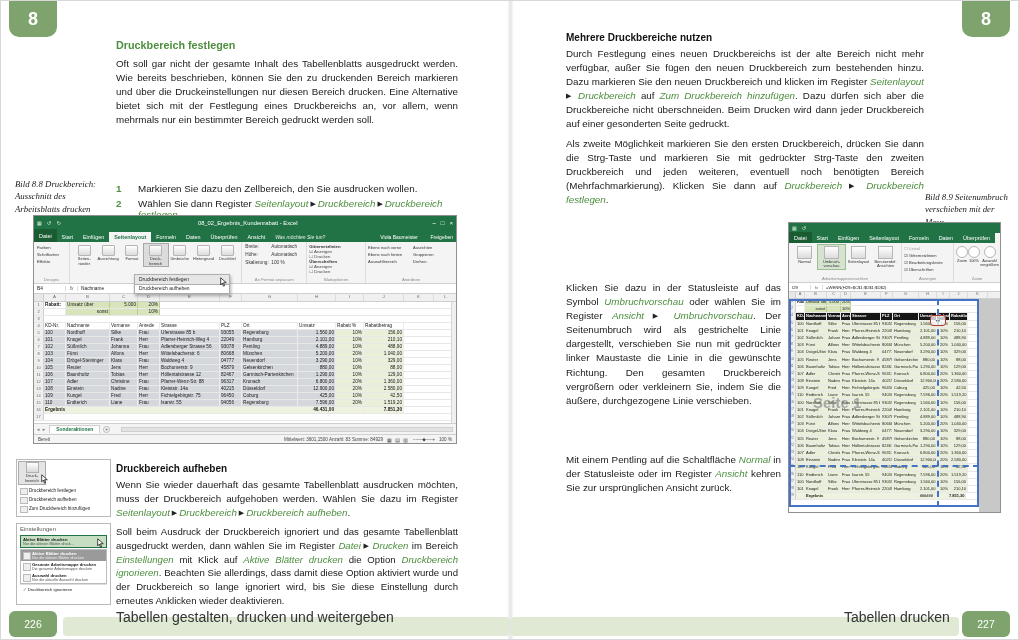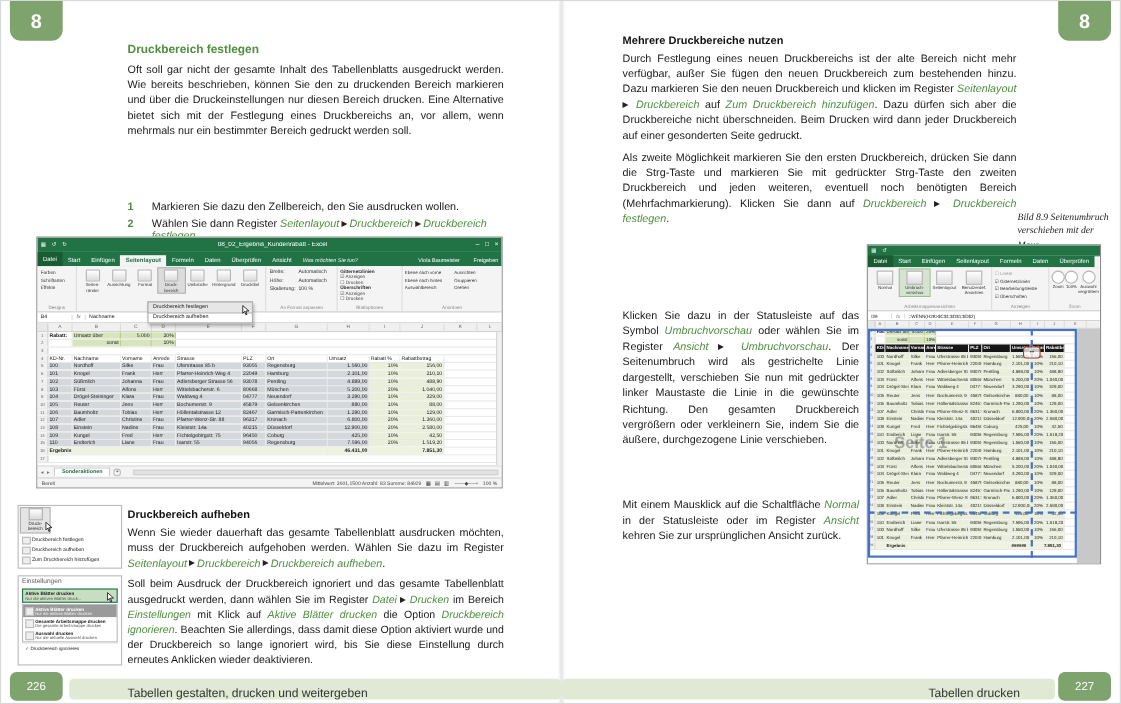--- a/index.html
+++ b/index.html
@@ -11,21 +11,21 @@
   
   .chapter-tab{position:absolute;top:0;width:48px;height:36px;background:#7fa36d;color:#fff;
     font-size:18px;font-weight:bold;display:flex;align-items:center;justify-content:center;border-radius:0 0 10px 10px}
   .chapter-tab.l{left:8px}.chapter-tab.r{right:8px}
   
   .footbar{position:absolute;top:616px;height:19px;background:#dfe9d4;border-radius:4px}
   .footbar.l{left:62px;width:447px}.footbar.r{left:510px;width:448px;border-radius:4px}
   .pagenum{position:absolute;top:610px;width:48px;height:26px;background:#7fa36d;color:#fff;font-size:10.5px;
     display:flex;align-items:center;justify-content:center;border-radius:6px}
   .pagenum.l{left:8px}.pagenum.r{right:8px}
-  .foottext{position:absolute;top:624px;font-size:11px;color:#333}
+  .foottext{position:absolute;top:608px;font-size:14px;color:#333}
   .foottext.l{left:115px}.foottext.r{left:843px}
   
   .greenhead{position:absolute;font-size:10.8px;font-weight:bold;color:#4d8f3e}
   .blackhead{position:absolute;font-size:10px;font-weight:bold;color:#111}
   .para{position:absolute;font-size:9.8px;line-height:1.44;text-align:justify}
   .gi{color:#4d8f3e;font-style:italic}
   .sep{font-size:7px;color:#222;position:relative;top:-1px}
   .warnbox{position:absolute;border:1.5px solid #bb6085;background:#f9eef2;border-radius:9px;
     padding:6px 10px;font-size:9.8px;line-height:1.44;text-align:justify}
   .warnbox .wl{font-weight:bold;color:#8d2b52}
@@ -155,20 +155,21 @@
   <div class="greenhead" style="left:115px;top:38px">Druckbereich festlegen</div>
   <div class="para" style="left:115px;top:56px;width:342px">Oft soll gar nicht der gesamte Inhalt des Tabellenblatts ausgedruckt werden. Wie bereits beschrieben, können Sie den zu druckenden Bereich markieren und über die Druckeinstellungen nur diesen Bereich drucken. Eine Alternative bietet sich mit der Festlegung eines Druckbereichs an, vor allem, wenn mehrmals nur ein bestimmter Bereich gedruckt werden soll.</div>
   <div class="step" style="left:115px;top:182px;width:342px">
     <span class="n">1</span>
     <span class="t"><span>Markieren Sie dazu den Zellbereich, den Sie ausdrucken wollen.</span></span>
   </div>
   <div class="step" style="left:115px;top:197px;width:342px">
     <span class="n">2</span>
     <span class="t"><span>Wählen Sie dann Register </span><span class="gi">Seitenlayout</span><span class="sep">  ▶  </span><span class="gi">Druckbereich</span><span class="sep">  ▶  </span><span class="gi">Druckbereich festlegen</span><span>.</span></span>
   </div>
+  <div class="caption" style="left:14px;top:177px;width:96px">Bild 8.8 Druckbereich: Ausschnitt des Arbeitsblatts drucken</div>
 
   <div id="xl1" class="xl" style="left:32px;top:214px;width:424px;height:229px">
     <div class="titlebar">
       <span class="qat">▦ ↺ ↻</span>
       <span class="ttl">08_02_Ergebnis_Kundenrabatt - Excel</span>
       <span class="wbtns">
           <i>–</i>
           <i>□</i>
           <i>×</i>
         </span>
@@ -517,21 +518,21 @@
   </div>
 
   <div class="blackhead" style="left:115px;top:462px">Druckbereich aufheben</div>
   <div class="para" style="left:115px;top:477px;width:342px"><span>Wenn Sie wieder dauerhaft das gesamte Tabellenblatt ausdrucken möchten, muss der Druckbereich aufgehoben werden. Wählen Sie dazu im Register </span><span class="gi">Seitenlayout</span><span class="sep">  ▶  </span><span class="gi">Druckbereich</span><span class="sep">  ▶  </span><span class="gi">Druckbereich aufheben</span><span>.</span></div>
   <div class="para" style="left:115px;top:524px;width:342px;font-size:9.6px"><span>Soll beim Ausdruck der Druckbereich ignoriert und das gesamte Tabellenblatt ausgedruckt werden, dann wählen Sie im Register </span><span class="gi">Datei</span><span class="sep">  ▶  </span><span class="gi">Drucken</span><span> im Bereich </span><span class="gi">Einstellungen</span><span> mit Klick auf </span><span class="gi">Aktive Blätter drucken</span><span> die Option </span><span class="gi">Druckbereich ignorieren</span><span>. Beachten Sie allerdings, dass damit diese Option aktiviert wurde und der Druckbereich so lange ignoriert wird, bis Sie diese Einstellung durch erneutes Anklicken wieder deaktivieren.</span></div>
 
   <div class="blackhead" style="left:565px;top:31px">Mehrere Druckbereiche nutzen</div>
   <div class="para" style="left:565px;top:46px;width:358px"><span>Durch Festlegung eines neuen Druckbereichs ist der alte Bereich nicht mehr verfügbar, außer Sie fügen den neuen Druckbereich zum bestehenden hinzu. Dazu markieren Sie den neuen Druckbereich und klicken im Register </span><span class="gi">Seitenlayout</span><span class="sep">  ▶  </span><span class="gi">Druckbereich</span><span> auf </span><span class="gi">Zum Druckbereich hinzufügen</span><span>. Dazu dürfen sich aber die Druckbereiche nicht überschneiden. Beim Drucken wird dann jeder Druckbereich auf einer gesonderten Seite gedruckt.</span></div>
   <div class="para" style="left:565px;top:136px;width:358px"><span>Als zweite Möglichkeit markieren Sie den ersten Druckbereich, drücken Sie dann die Strg-Taste und markieren Sie mit gedrückter Strg-Taste den zweiten Druckbereich und jeden weiteren, eventuell noch benötigten Bereich (Mehrfachmarkierung). Klicken Sie dann auf </span><span class="gi">Druckbereich</span><span class="sep">  ▶  </span><span class="gi">Druckbereich festlegen</span><span>.</span></div>
   <div class="para" style="left:565px;top:280px;width:215px"><span>Klicken Sie dazu in der Statusleiste auf das Symbol </span><span class="gi">Umbruchvorschau</span><span> oder wählen Sie im Register </span><span class="gi">Ansicht</span><span class="sep">  ▶  </span><span class="gi">Umbruchvorschau</span><span>. Der Seitenumbruch wird als gestrichelte Linie dargestellt, verschieben Sie nun mit gedrückter linker Maustaste die Linie in die gewünschte Richtung. Den gesamten Druckbereich vergrößern oder verkleinern Sie, indem Sie die äußere, durchgezogene Linie verschieben.</span></div>
-  <div class="para" style="left:565px;top:452px;width:215px"><span>Mit einem Mausklick auf die Schaltfläche </span><span class="gi">Normal</span><span> in der Statusleiste oder im Register </span><span class="gi">Ansicht</span><span> kehren Sie zur ursprünglichen Ansicht zurück.</span></div>
+  <div class="para" style="left:565px;top:452px;width:215px"><span>Mit einem Pentling auf die Schaltfläche </span><span class="gi">Normal</span><span> in der Statusleiste oder im Register </span><span class="gi">Ansicht</span><span> kehren Sie zur ursprünglichen Ansicht zurück.</span></div>
   <div class="caption" style="left:924px;top:190px;width:90px">Bild 8.9 Seitenumbruch verschieben mit der Maus</div>
 
   <div id="xl2" class="xl" style="left:787px;top:221px;width:213px;height:291px">
     <div class="titlebar" style="height:9px">
       <span class="qat">▦ ↺</span>
     </div>
     <div class="tabrow" style="height:11px">
       <div class="tabs" style="font-size:4.4px">
           <span>Datei</span>
           <span>Start</span>

